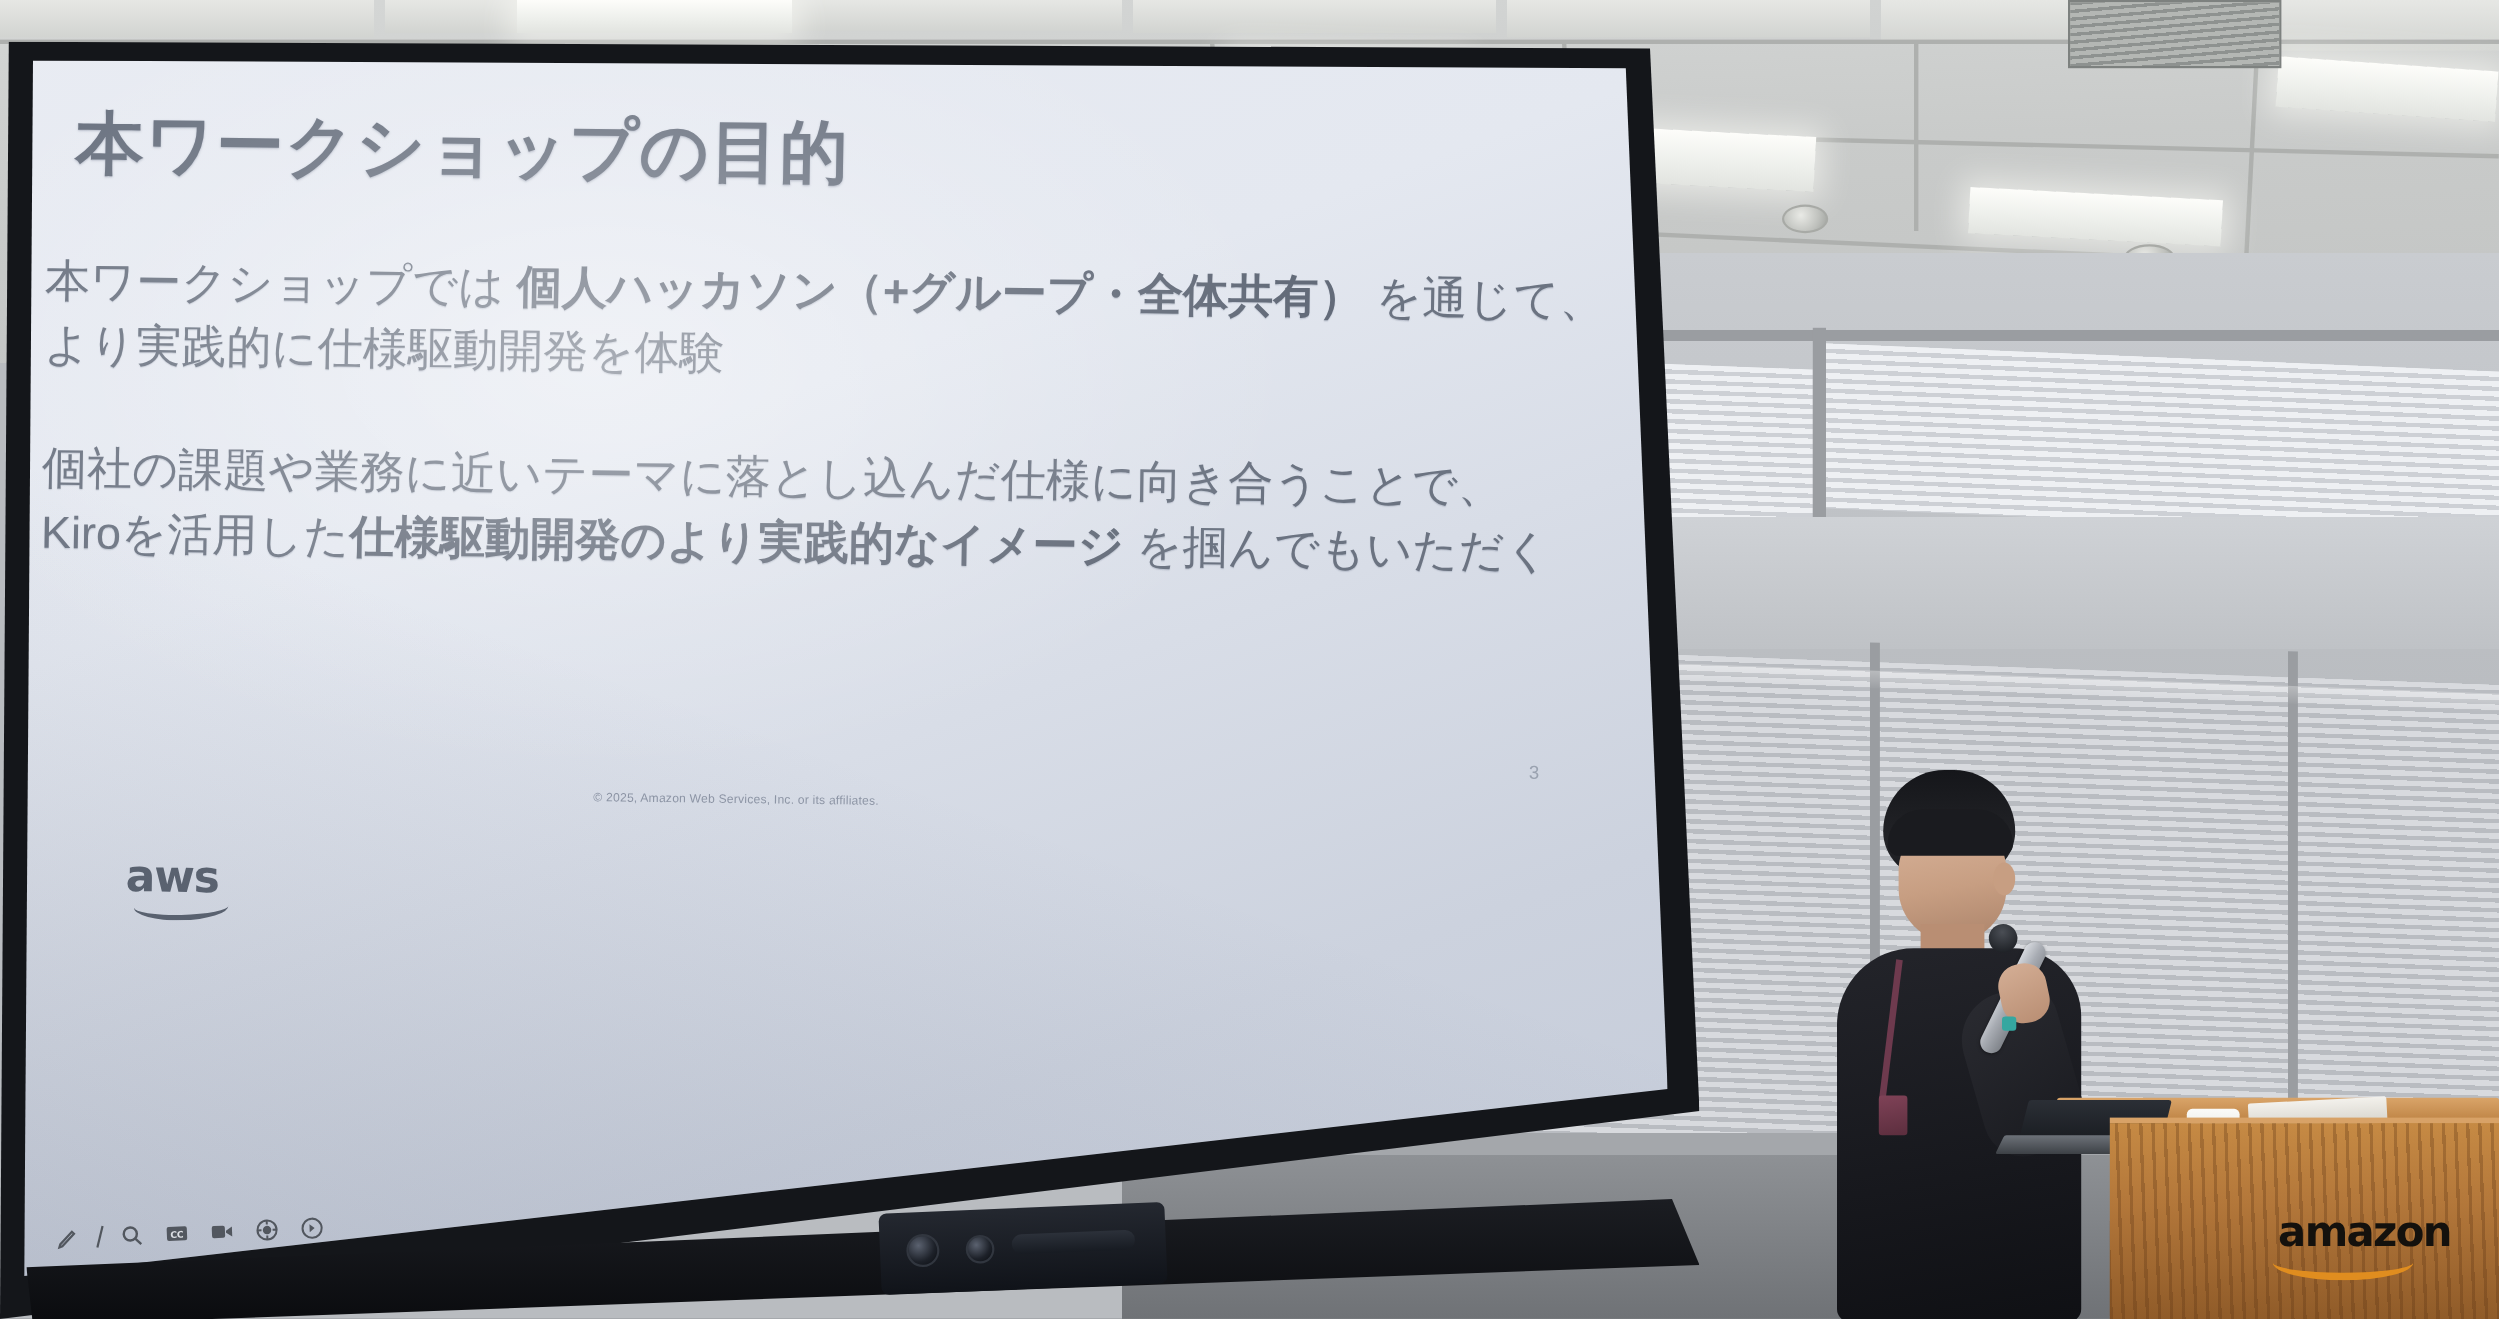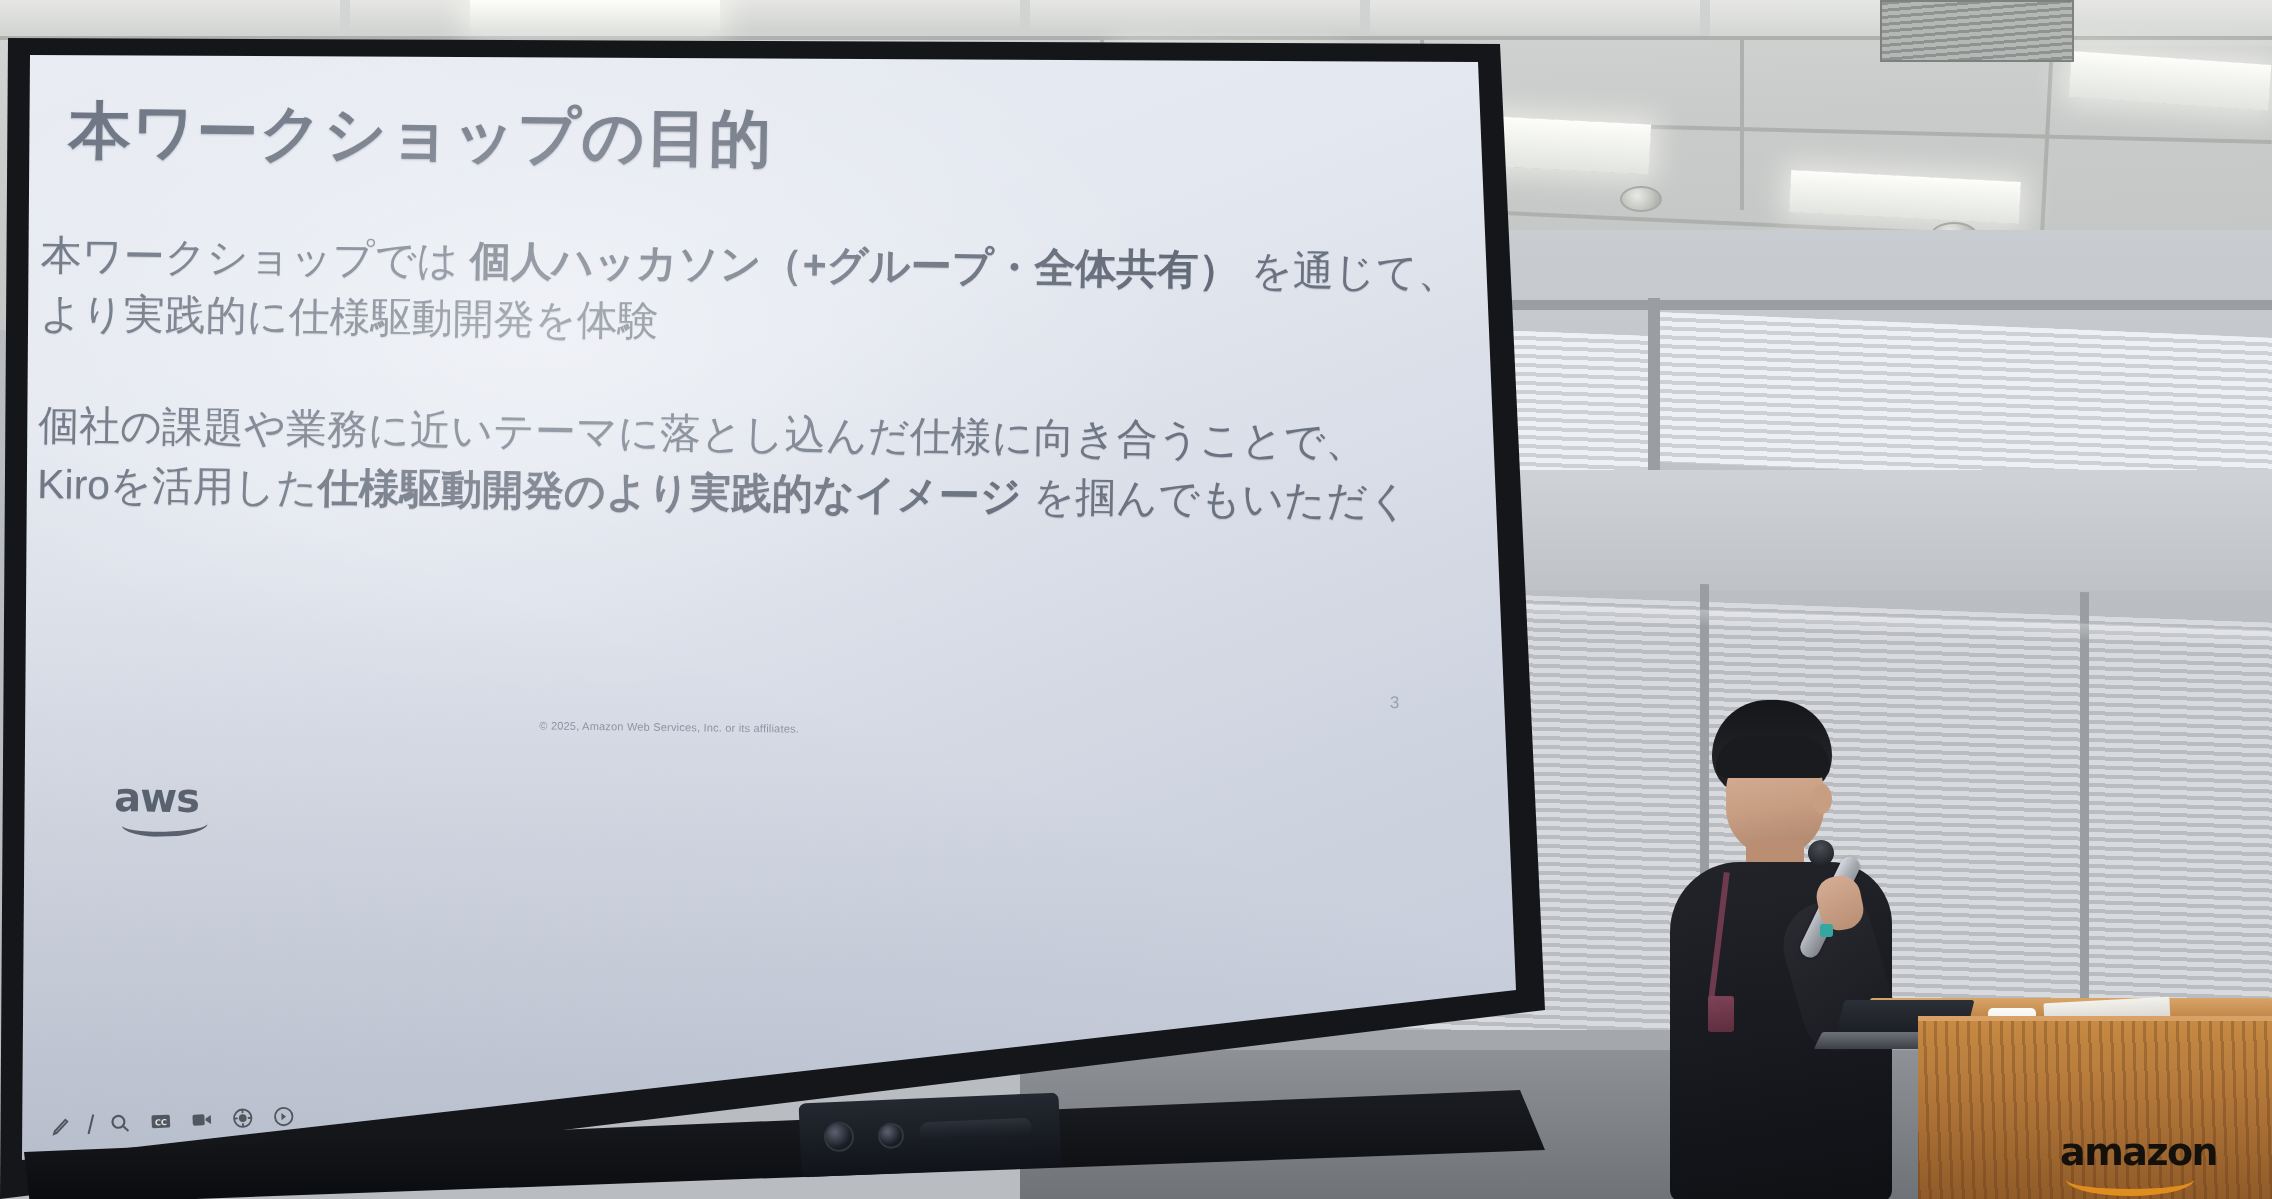--- a/index.html
+++ b/index.html
@@ -619,19 +619,19 @@
     <div class="p-pin"></div>
   </div>
 
   <div class="podium-top"></div>
   <div class="laptop-lid"></div>
   <div class="laptop-base"></div>
   <div class="cup"></div>
   <div class="paper"></div>
 
   <div class="podium">
-    <div class="podium-logo" style="position:absolute; left:142px; top:112px;">
+    <div class="podium-logo" style="position:absolute; left:142px; top:80px;padding-left:11px;">
       <div class="amz-text">amazon</div>
       <div class="amz-smile"></div>
     </div>
   </div>
 
 </div>
 
 </body></html>

